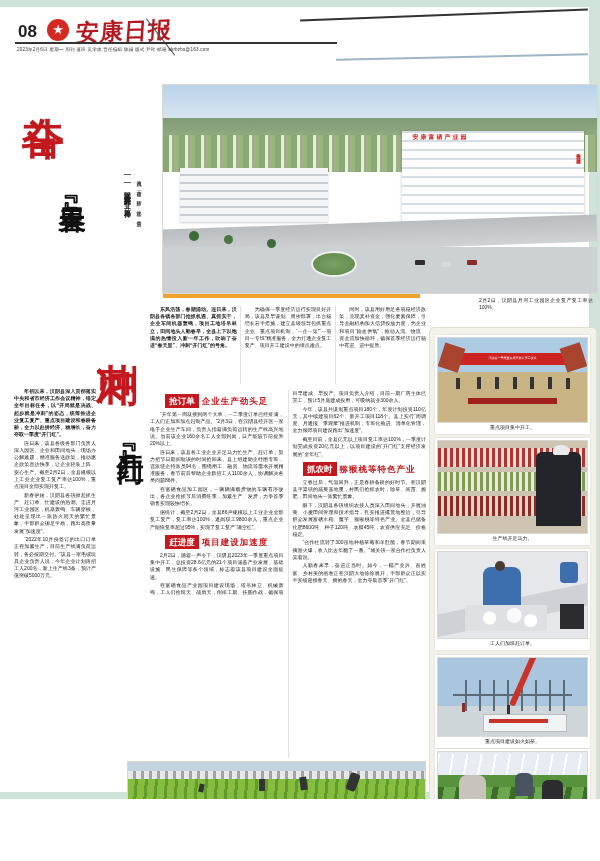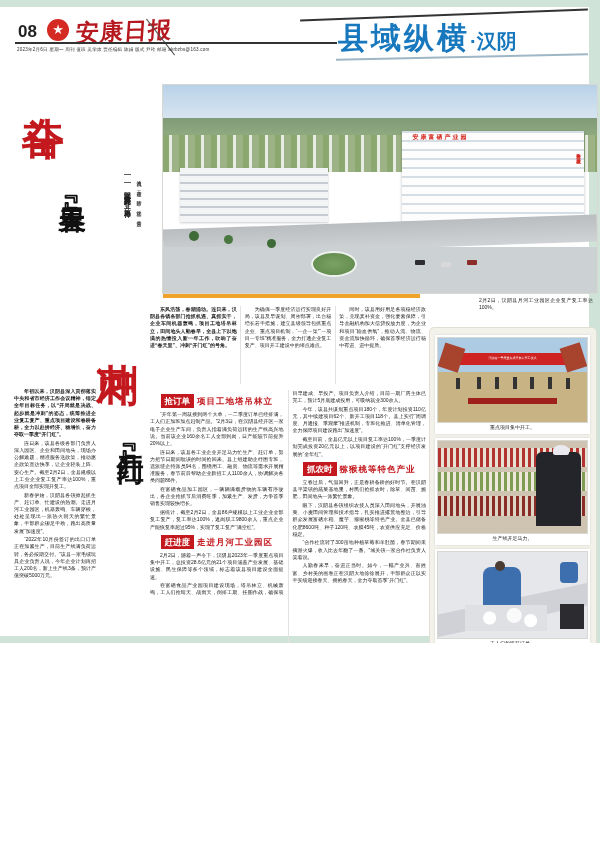--- a/index.html
+++ b/index.html
@@ -1,16 +1,16 @@
 <!DOCTYPE html>
 <html><head>
 <meta charset="utf-8">
 <style>
   html,body{margin:0;padding:0;}
-  .stage{position:relative;width:600px;height:643px;background:#cfe3d8;overflow:hidden;
+  .stage{position:relative;width:600px;height:799px;background:#cfe3d8;overflow:hidden;
          font-family:"Liberation Sans",sans-serif;color:#1a1a1a;}
   .sheet{position:absolute;left:0;top:7px;right:11px;bottom:7px;background:#ffffff;}
   .abs{position:absolute;}
   
   .pagenum{font-size:17px;font-weight:bold;color:#222;}
   .logo-circle{width:22px;height:22px;border-radius:50%;background:#d42a22;color:#fff;
                font-size:13px;line-height:22px;text-align:center;}
   .masthead{font-family:"DejaVu Serif",serif;font-size:23px;font-weight:900;color:#b5191f;
             transform:skewX(-6deg) rotate(-2deg);letter-spacing:1px;}
   .diagline{width:1px;height:46px;background:#555;transform:rotate(-38deg);}
@@ -53,23 +53,20 @@
   <div class="sheet abs"></div>
 
   <div class="abs pagenum" style="left:18px;top:22px;">08</div>
   <div class="abs logo-circle" style="left:47px;top:19px;">★</div>
   <div class="abs masthead" style="left:76px;top:16px;">安康日报</div>
   <div class="abs diagline" style="left:160px;top:14px;"></div>
   <div class="abs folio-rule" style="left:15px;top:42px;width:322px;"></div>
   <div class="abs folio" style="left:17px;top:47px;width:330px;">2023年2月6日 星期一 周刊  值班 吴学康  责任编辑 陈娟  版式 尹玲  邮箱 akrbzbs@163.com</div>
 
   <div class="abs rule-dark" style="left:300px;top:14px;width:288px;"></div>
-  <div class="abs" style="left:338px;top:18px;">
-    <span class="section-banner">县域纵横</span><span class="section-sub">·汉阴</span>
-  </div>
   <div class="abs rule-blue" style="left:336px;top:56px;width:252px;"></div>
 
   <div class="abs v hl-red" style="left:22px;top:84px;height:100px;">奋斗</div>
   <div class="abs v hl-black" style="left:58px;top:186px;height:160px;">『春天里』</div>
   <div class="abs v hl-red" style="left:96px;top:330px;height:100px;">冲刺</div>
   <div class="abs v hl-black" style="left:116px;top:434px;height:180px;">『开门红』</div>
   <div class="abs v hl-sub" style="left:122px;top:170px;height:160px;">——汉阴县全力抓好开春“第一棒”</div>
   <div class="abs v hl-byline" style="left:136px;top:176px;height:140px;">通讯员 王建霞 贺珍珍 沈官星 黄波云</div>
 
   <div class="abs photo" style="left:163px;top:85px;width:434px;height:208px;">
@@ -103,30 +100,30 @@
 
   <div class="abs bodytext cols3" style="left:150px;top:306px;width:276px;height:78px;overflow:hidden;">
     <p class="lede">东风浩荡，春潮涌动。连日来，汉阴县各镇各部门抢抓机遇、真抓实干，企业车间机器轰鸣，项目工地塔吊林立，田间地头人勤春早，全县上下以饱满的热情投入新一年工作，吹响了奋进“春天里”、冲刺“开门红”的号角。</p>
     <p>为确保一季度经济运行实现良好开局，该县及早谋划、周密部署，出台稳增长若干措施，建立县级领导包抓重点企业、重点项目机制，“一企一策”“一项目一专班”精准服务，全力打通企业复工复产、项目开工建设中的堵点难点。</p>
     <p>同时，该县用好用足各项稳经济政策，兑现奖补资金，强化要素保障，引导金融机构加大信贷投放力度，为企业和项目“输血供氧”，推动人流、物流、资金流加快循环，确保首季经济运行稳中有进、进中提质。</p>
   </div>
 
   <div class="abs bodytext cols2" style="left:150px;top:390px;width:276px;height:368px;overflow:hidden;">
     <div class="sec-head">
       <span class="sec-tag">抢订单</span>
-      <span class="sec-title">项目工地塔吊林立</span>
+      <span class="sec-title">企业生产劲头足</span>
     </div>
     <p>“开年第一周就接到两个大单，一二季度订单已经排满，工人们正加班加点赶制产品。”2月3日，在汉阴县经开区一家电子企业生产车间，负责人指着满负荷运转的生产线高兴地说。当前该企业160余名工人全部到岗，日产能较节前提升20%以上。</p>
     <p>连日来，该县各工业企业开足马力忙生产、赶订单，努力把节日期间耽误的时间抢回来。县上组建助企纾困专班，选派驻企特派员94名，围绕用工、融资、物流等需求开展精准服务，春节前后帮助企业新招工人1100余人，协调解决各类问题86件。</p>
     <p>在富硒食品加工园区，一辆辆满载货物的车辆有序驶出，各企业抢抓节后消费旺季，加紧生产、发货，力争首季销售实现较快增长。</p>
     <p>据统计，截至2月2日，全县86户规模以上工业企业全部复工复产，复工率达100%，返岗职工9800余人，重点企业产能恢复率超过95%，实现了复工复产“满堂红”。</p>
 
     <div class="sec-head">
       <span class="sec-tag">赶进度</span>
-      <span class="sec-title">走进月河工业园区</span>
+      <span class="sec-title">项目建设加速度</span>
     </div>
     <p>2月2日，随着一声令下，汉阴县2023年一季度重点项目集中开工，总投资28.6亿元的21个项目涵盖产业发展、基础设施、民生保障等多个领域，标志着该县项目建设全面提速。</p>
     <p>在富硒食品产业园项目建设现场，塔吊林立、机械轰鸣，工人们抢晴天、战雨天，倒排工期、挂图作战，确保项目早建成、早投产。项目负责人介绍，目前一期厂房主体已完工，预计5月底建成投用，可吸纳就业300余人。</p>
     <p>今年，该县共谋划重点项目180个，年度计划投资110亿元，其中续建项目62个、新开工项目118个。县上实行“周调度、月通报、季观摩”推进机制，专班化推进、清单化管理，全力保障项目建设跑出“加速度”。</p>
     <p>截至目前，全县亿元以上项目复工率达100%，一季度计划完成投资20亿元以上，以项目建设的“开门红”支撑经济发展的“全年红”。</p>
 
     <div class="sec-head">
       <span class="sec-tag">抓农时</span>
       <span class="sec-title">猕猴桃等特色产业</span>
     </div>

